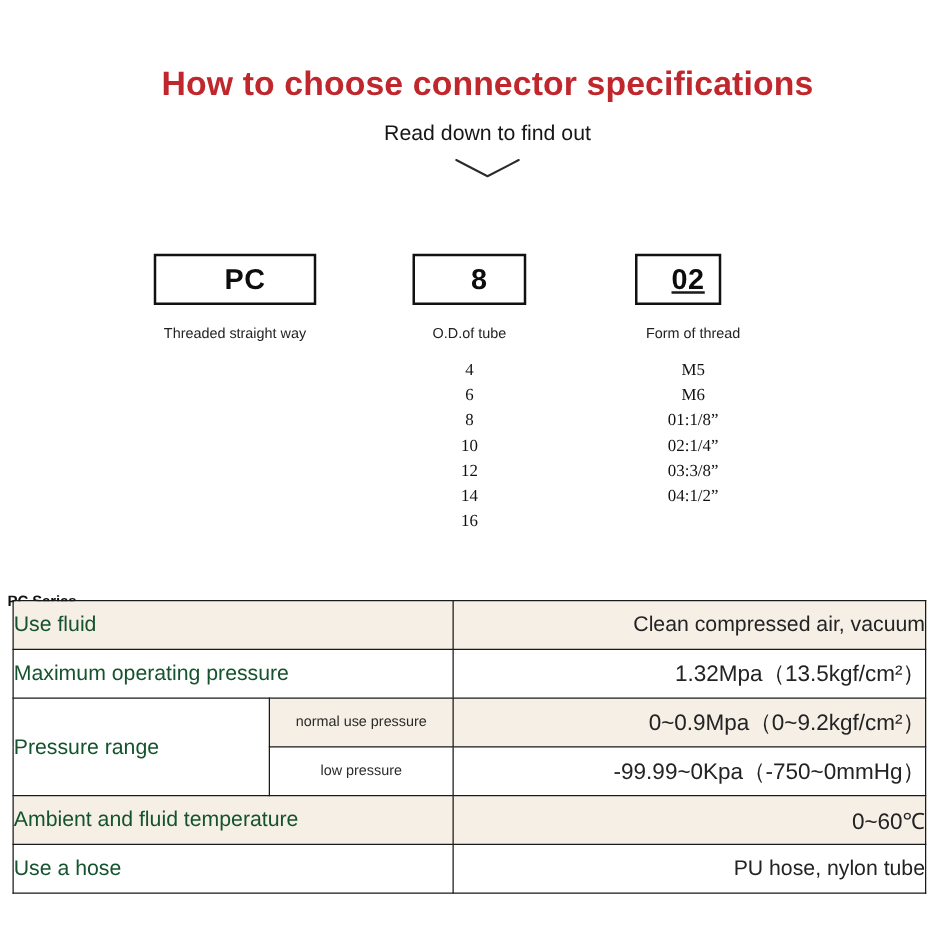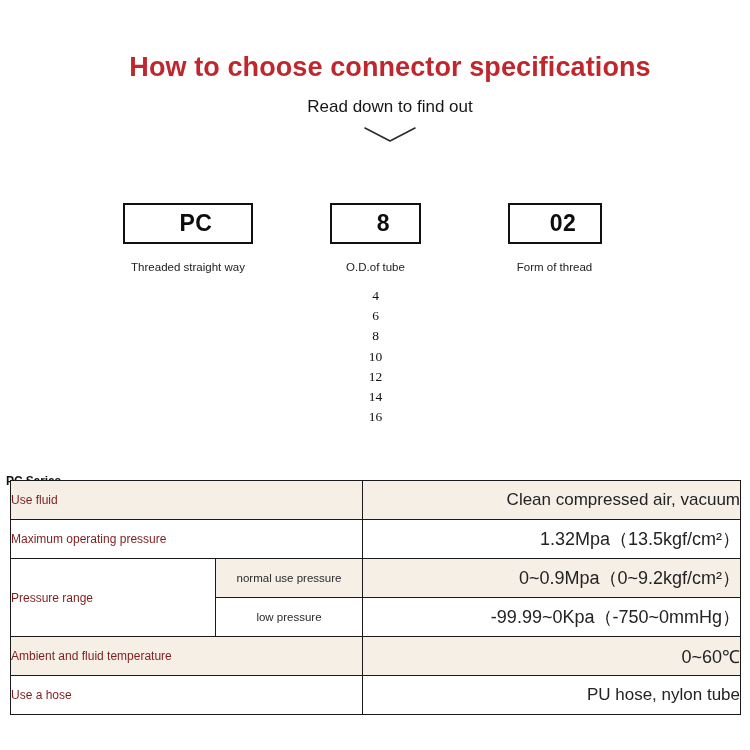--- a/index.html
+++ b/index.html
@@ -93,21 +93,21 @@
     line-height: 20.2px;
     color: #111111;
     font-family: "Liberation Serif", serif;
   }
 
   #col-series { left: 123px; width: 130px; }
   #col-series .code-box { width: 130px; }
   #col-od { left: 330px; width: 91px; }
   #col-od .code-box { width: 91px; }
   #col-thread { left: 508px; width: 93px; }
-  #col-thread .code-box { width: 94px; }
+  #col-thread .code-box { width: 69px; text-decoration: underline; }
 
   
   #series-heading {
     position: absolute;
     left: 6px;
     top: 474px;
     font-size: 12px;
     font-weight: bold;
     color: #111111;
     letter-spacing: -0.1px;
@@ -119,22 +119,22 @@
     width: 730px;
     border-collapse: collapse;
     table-layout: fixed;
   }
   #spec-table td {
     border: 1px solid #1a1a1a;
     padding: 0;
     vertical-align: middle;
   }
   .cell-label {
-    font-size: 12px;
-    color: #7f1d1d;
+    font-size: 17px;
+    color: #14532d;
     padding-left: 12px;
     height: 38px;
   }
   .cell-sub {
     font-size: 11.5px;
     color: #2a2a2a;
     text-align: center;
     height: 37px;
   }
   .cell-value {
@@ -186,20 +186,28 @@
       <div class="option-item">14</div>
       <div class="option-item">16</div>
     </div>
   </div>
 
   <div class="code-col" id="col-thread">
     <div class="code-box">
       <span class="code-box-text">02</span>
     </div>
     <div class="code-caption">Form of thread</div>
+    <div class="option-list">
+      <div class="option-item">M5</div>
+      <div class="option-item">M6</div>
+      <div class="option-item">01:1/8”</div>
+      <div class="option-item">02:1/4”</div>
+      <div class="option-item">03:3/8”</div>
+      <div class="option-item">04:1/2”</div>
+    </div>
   </div>
 
 </div>
 
 <div id="series-heading">PC Series</div>
 
 <table id="spec-table">
   <colgroup>
     <col style="width:205px">
     <col style="width:147px">

